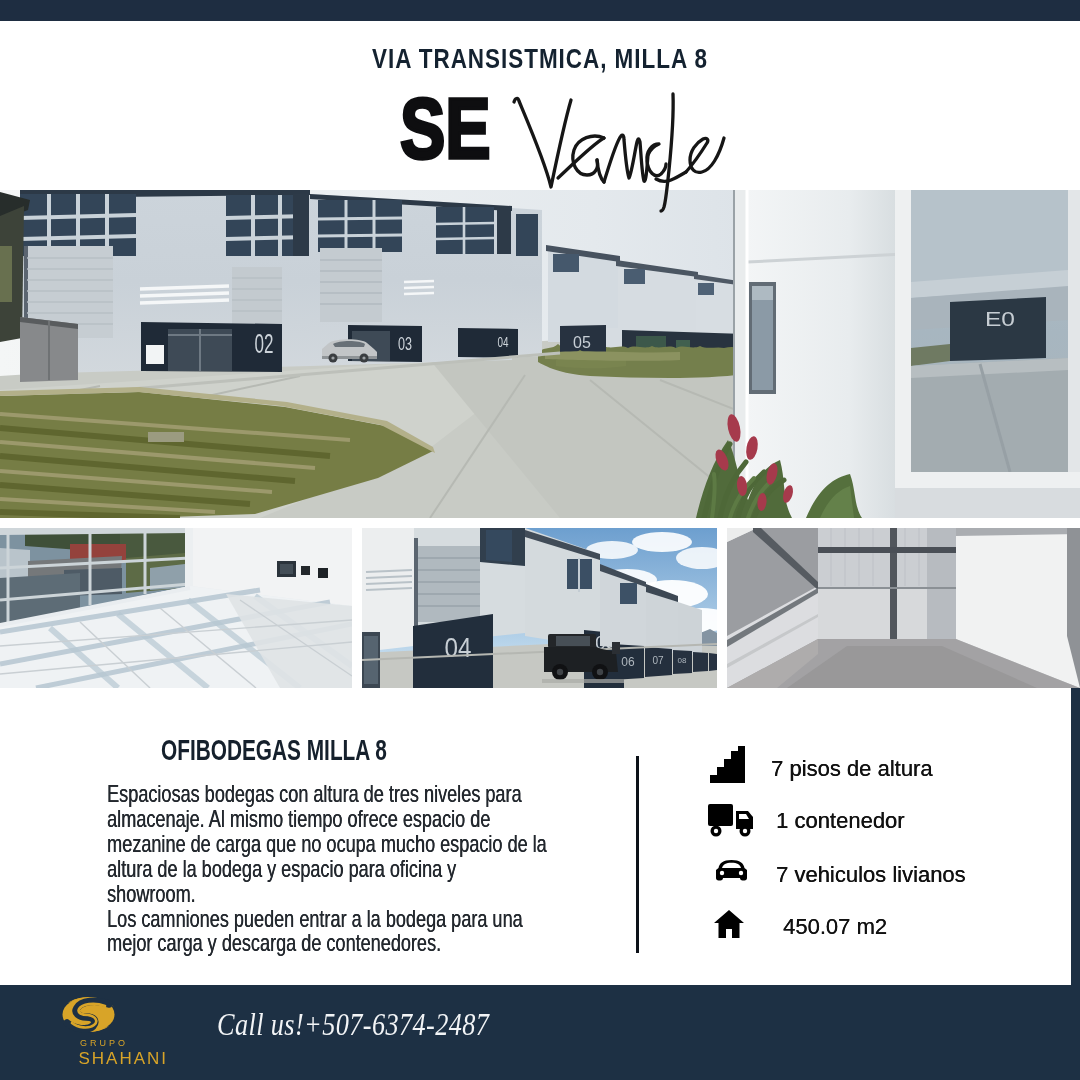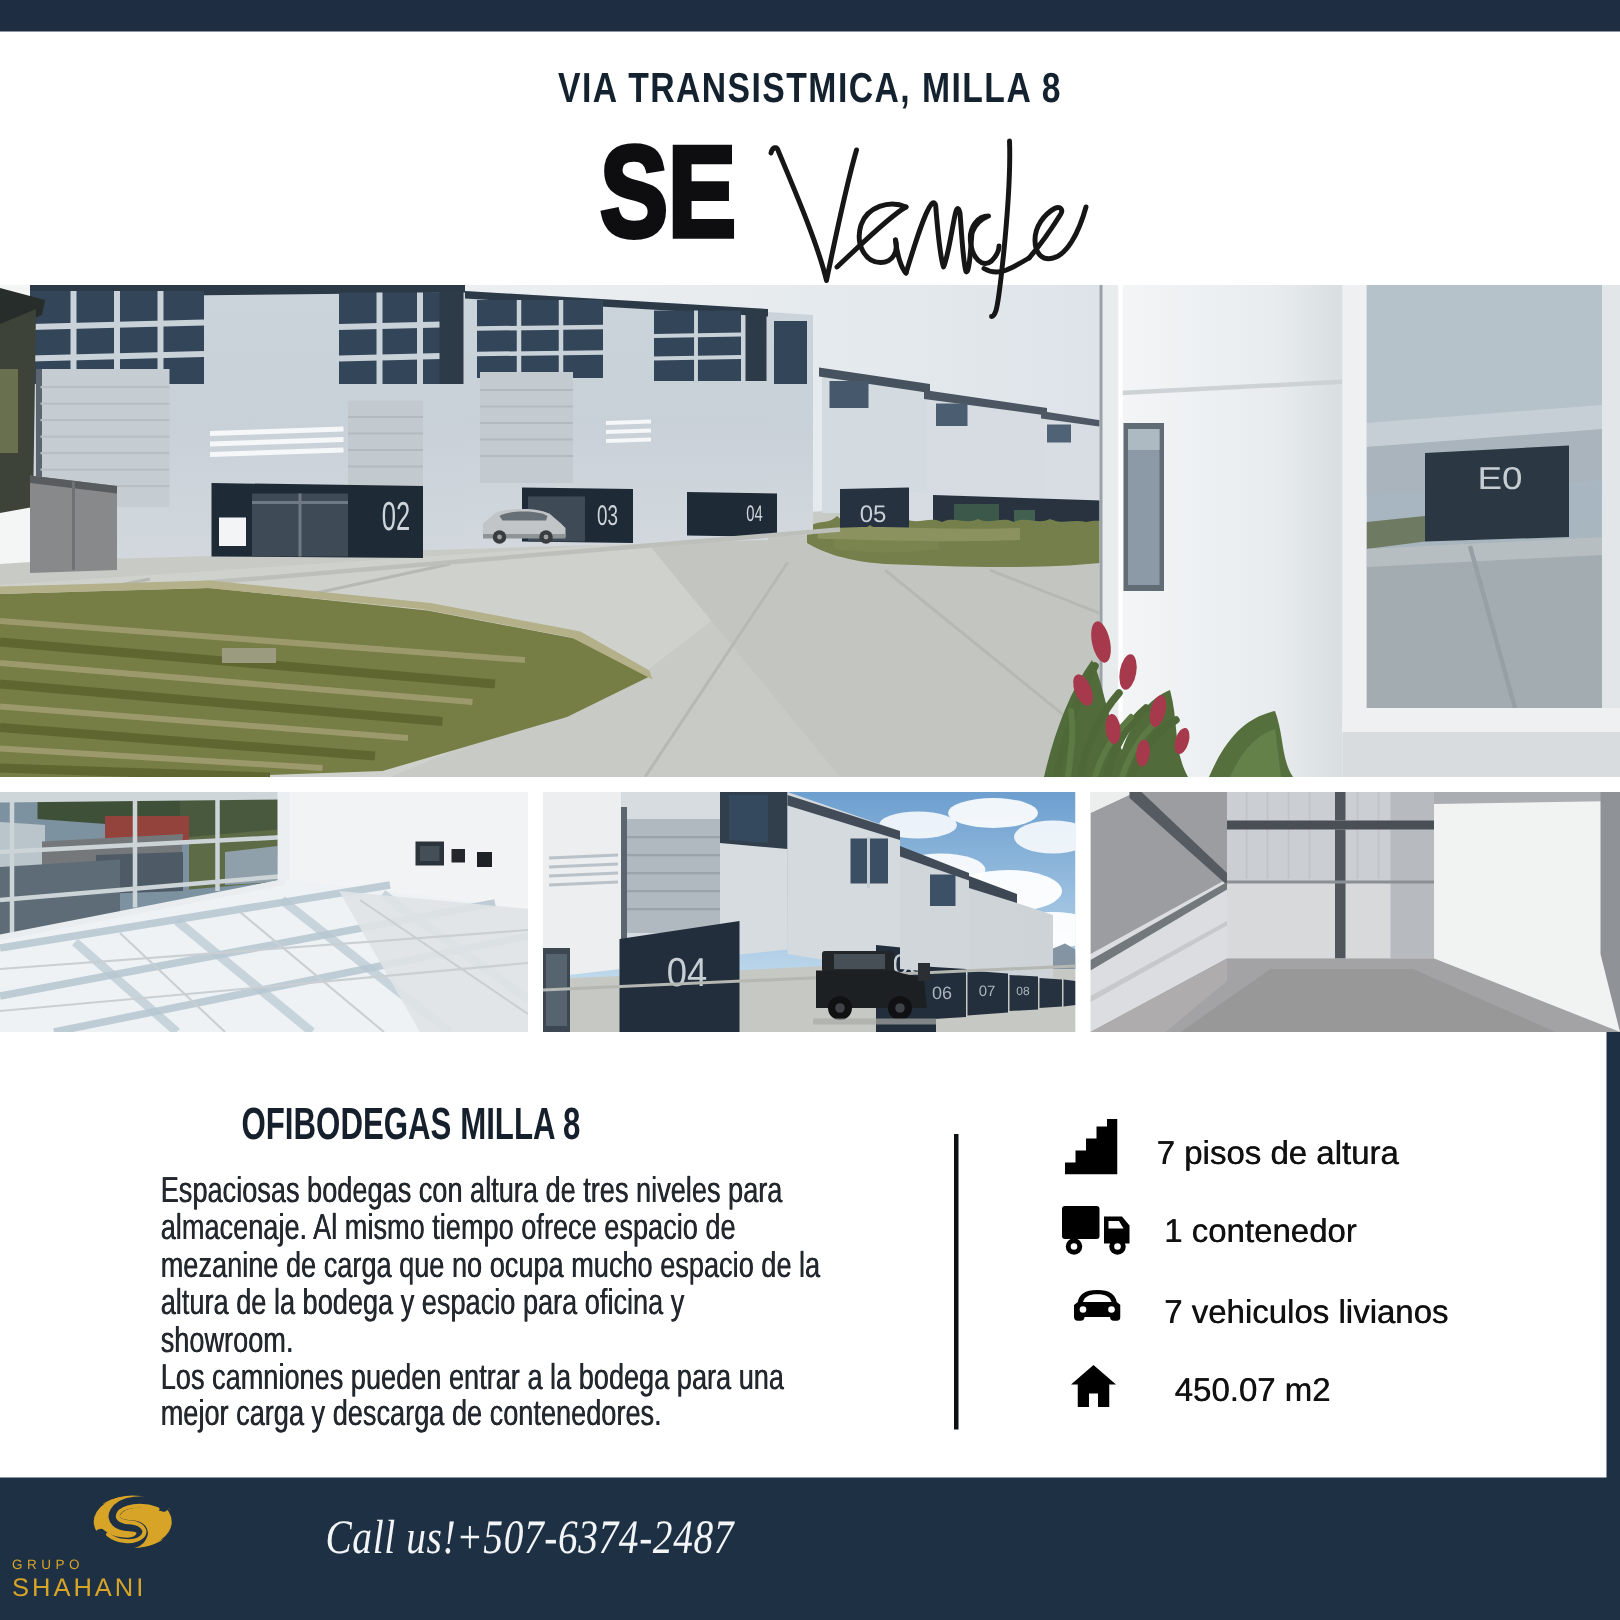--- a/index.html
+++ b/index.html
@@ -534,17 +534,17 @@
   <path d="M2 27 C10 36 30 39 48 31 C38 39 14 39 2 27 Z" fill="#d8a428"></path>
   <path d="M53 12 C45 3 25 0 7 8 C17 0 41 1 53 12 Z" fill="#d8a428"></path>
   <g fill="none" stroke="#1d3044" stroke-width="7.5" stroke-linecap="round">
     <path d="M48,9 C35,4 20,6 16,13 C13,18 18,22 25,22 C33,22 36,26 32,31 C27,36 13,34 6,28"></path>
   </g>
   <g fill="none" stroke="#d8a428" stroke-width="2.6" stroke-linecap="round">
     <path d="M44,11 C33,7 21,9 18,14 C16,18 21,20 27,20 C34,21 38,26 33,30 C28,34 17,33 11,28"></path>
   </g>
 </svg>
 
-<div class="abs" style="left:8px;top:1038px;width:160px;font-size:9px;letter-spacing:3px;color:#d8a428;">GRUPO</div>
-
-<div class="abs" style="left:8px;top:1049px;width:160px;text-align:left;font-size:17px;letter-spacing:2px;color:#d8a428;">SHAHANI</div>
+<div class="abs" style="left:24px;top:1038px;width:160px;text-align:center;font-size:9px;letter-spacing:3px;color:#d8a428;">GRUPO</div>
+
+<div class="abs" style="left:8px;top:1049px;width:160px;text-align:right;font-size:17px;letter-spacing:2px;color:#d8a428;">SHAHANI</div>
 
 <div class="abs" style="left:217px;top:1006px;font-size:32px;font-style:italic;color:#f2f4f6;font-family:'Liberation Serif',serif;letter-spacing:0.5px;transform:scaleX(0.82);transform-origin:left top;">Call us!+507-6374-2487</div>
 
 </body></html>

